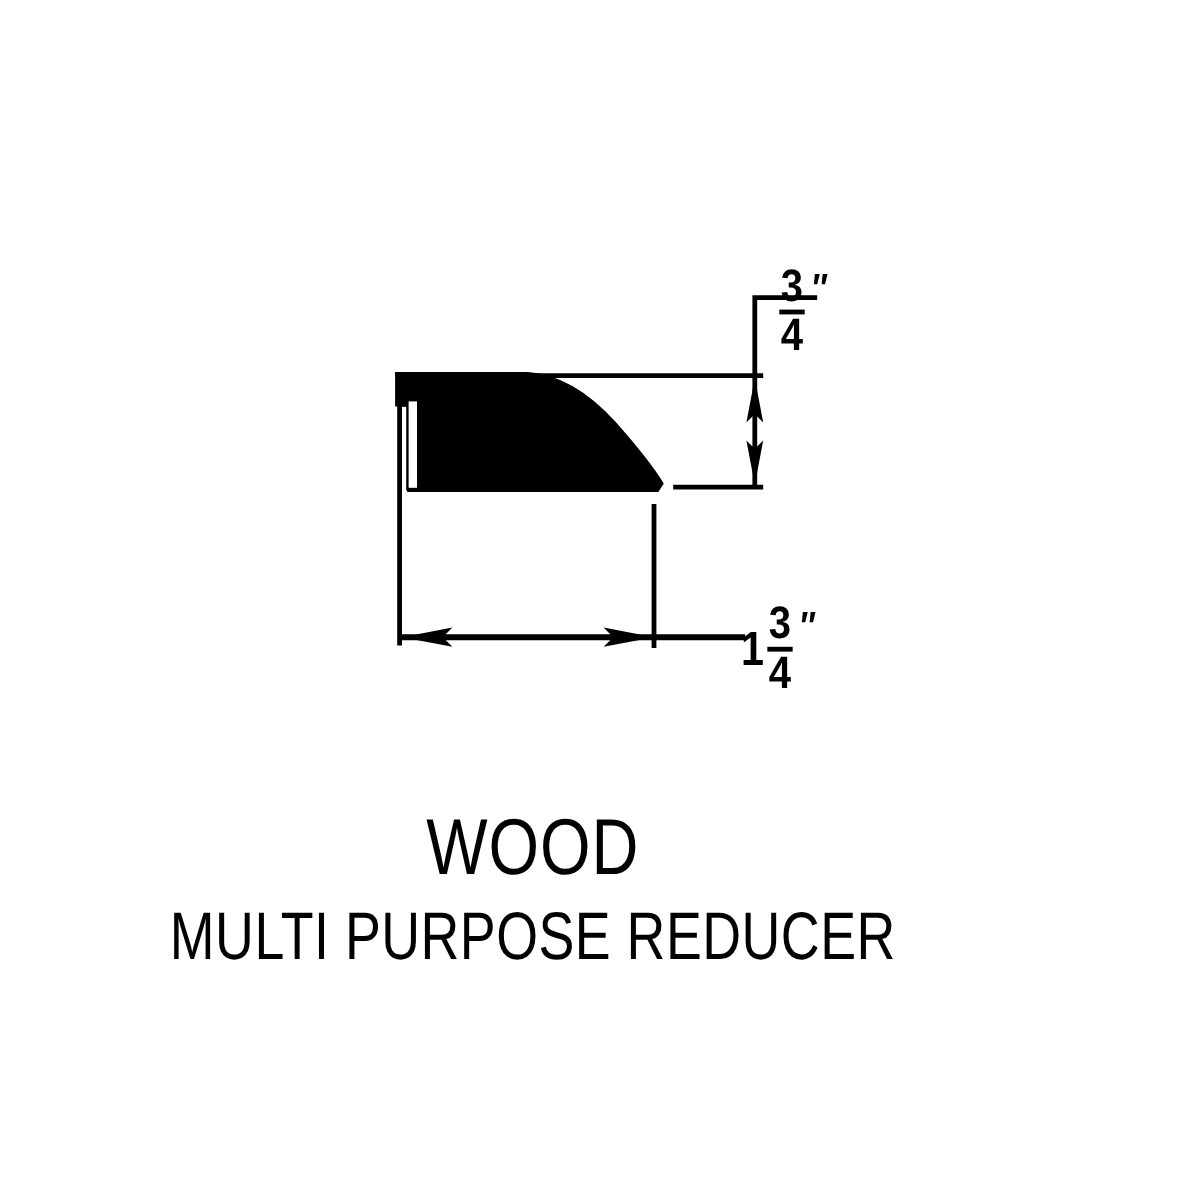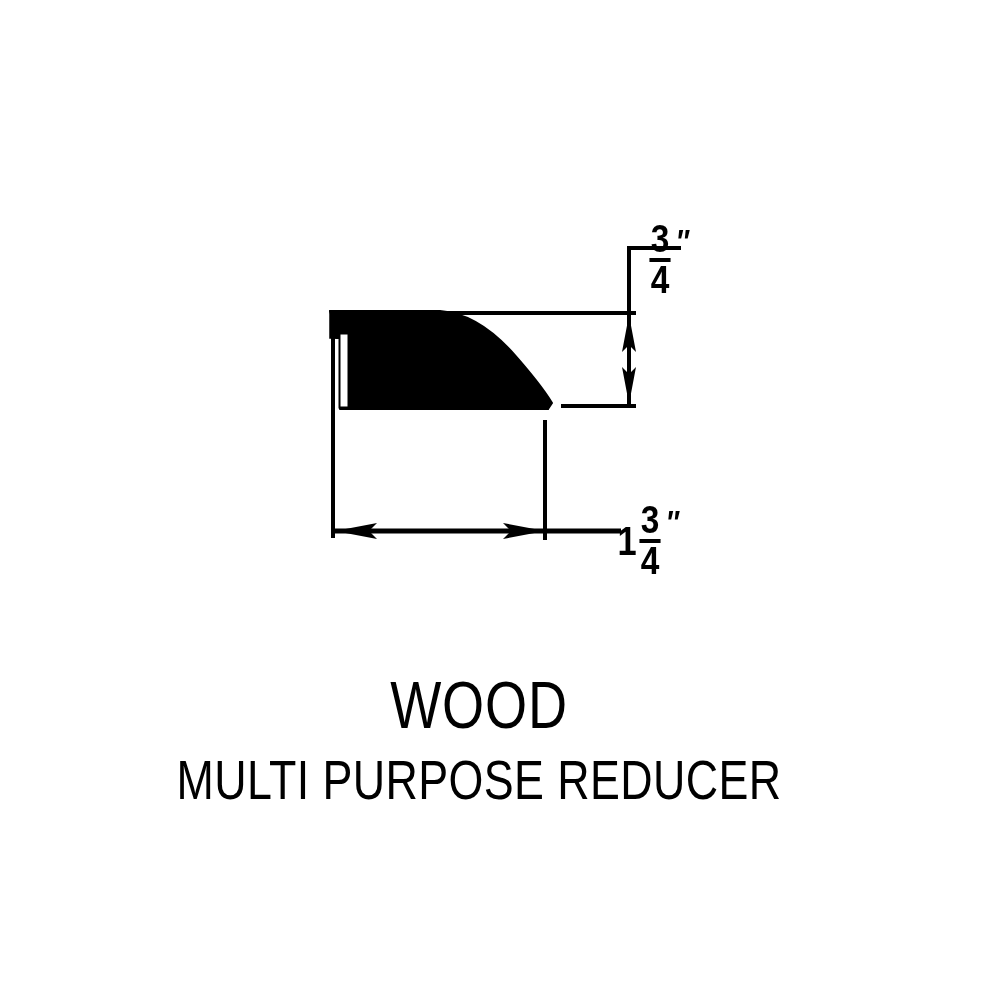--- a/index.html
+++ b/index.html
@@ -26,26 +26,25 @@
   #drawing-svg {
     position: absolute;
     left: 0;
     top: 0;
     width: 1000px;
     height: 1000px;
     display: block;
   }
   .caption-block {
     position: absolute;
-    left: 16px;
+    left: 0;
     top: 672px;
     width: 888px;
     text-align: center;
     line-height: 1;
-    padding-left: 19px;
   }
   .caption-primary {
     display: block;
     font-family: "Liberation Sans", sans-serif;
     font-size: 66px;
     font-weight: 400;
     letter-spacing: 1px;
     transform: scaleX(0.82);
     transform-origin: center top;
     color: #000000;

